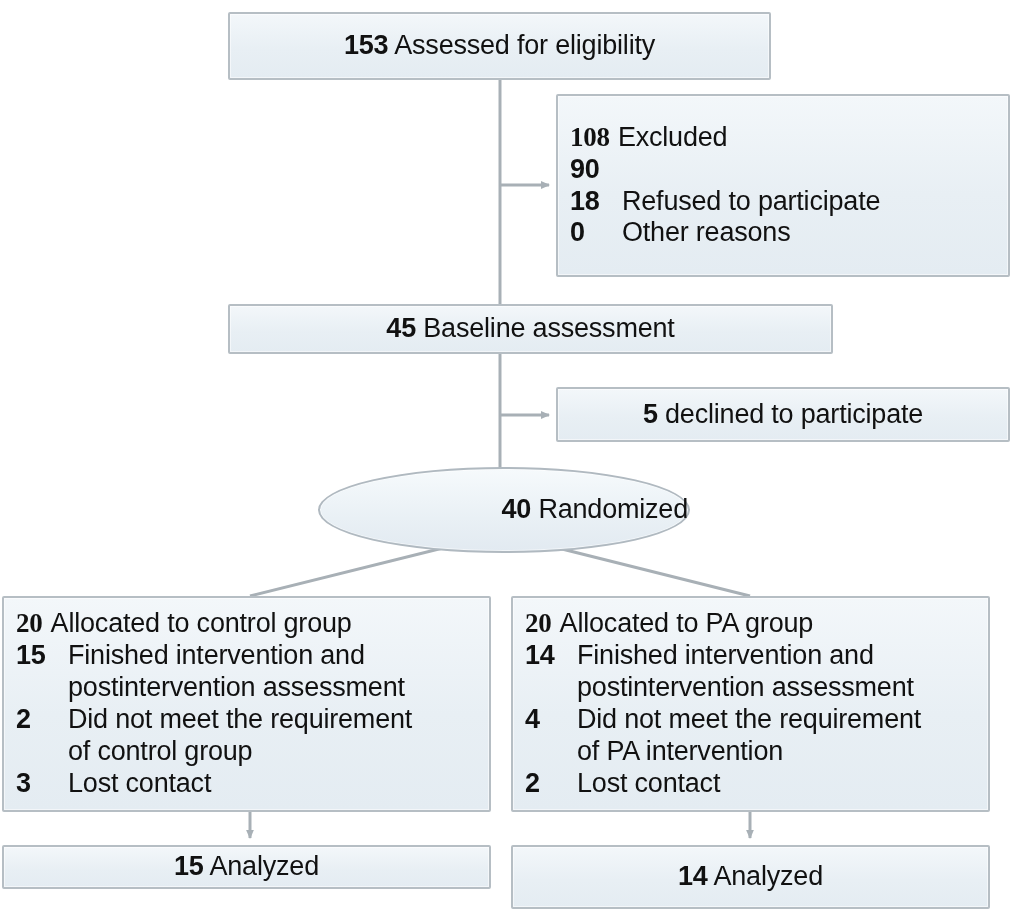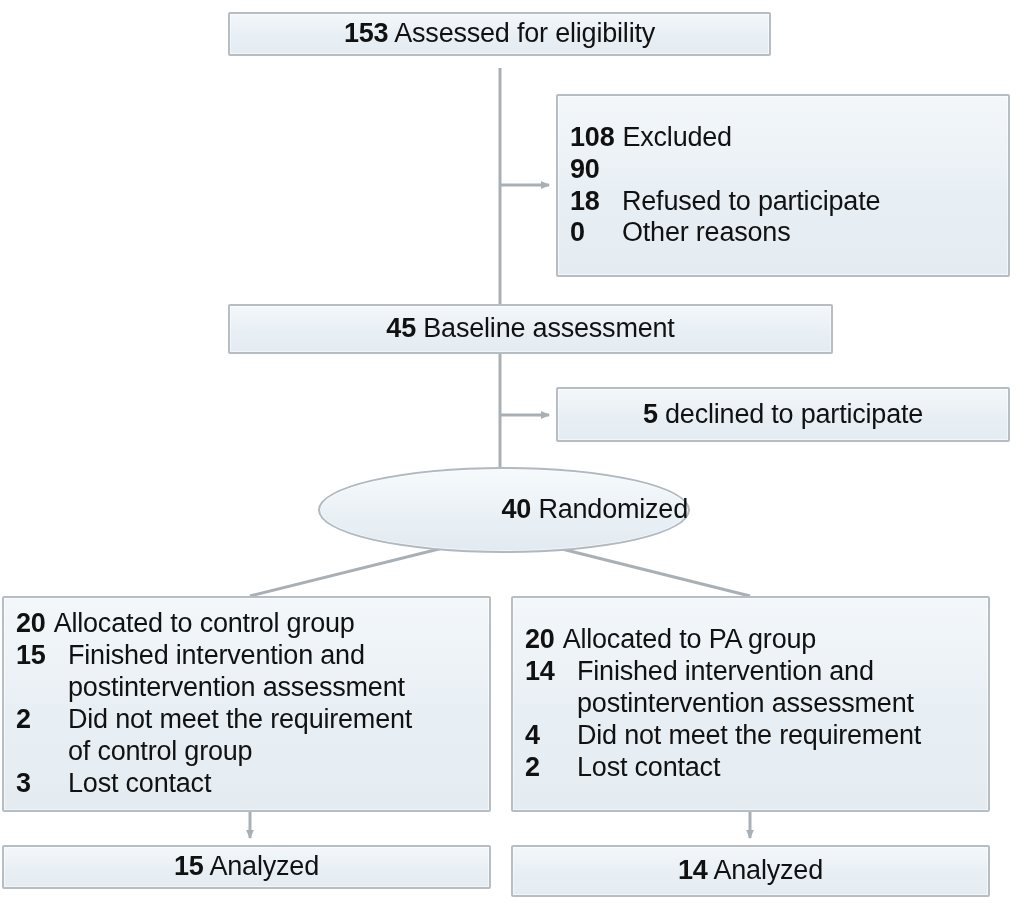--- a/index.html
+++ b/index.html
@@ -83,20 +83,21 @@
   .root-line {
     display: flex;
     font-size: 27px;
     line-height: 1.18;
     letter-spacing: -0.2px;
   }
   .root-line .num {
     flex: 0 0 auto;
     text-align: left;
     padding-right: 8px;
+    font-family: Liberation Serif, serif;
   }
   .indent-1 .num { min-width: 44px; }
   .centered .line { text-align: center; }
 </style>
 </head>
 <body>
 
 <div id="diagram">
 
   <svg class="connectors" viewBox="0 0 1020 909" width="1020" height="909">
@@ -114,21 +115,21 @@
 
     <line x1="500" y1="415" x2="549" y2="415" stroke="#a8b0b6" stroke-width="3" marker-end="url(#arrowhead)"></line>
 
     <line x1="455" y1="545" x2="250" y2="596" stroke="#a8b0b6" stroke-width="3"></line>
     <line x1="546" y1="545" x2="750" y2="596" stroke="#a8b0b6" stroke-width="3"></line>
 
     <line x1="250" y1="812" x2="250" y2="838" stroke="#a8b0b6" stroke-width="3" marker-end="url(#arrowhead)"></line>
     <line x1="750" y1="812" x2="750" y2="838" stroke="#a8b0b6" stroke-width="3" marker-end="url(#arrowhead)"></line>
   </svg>
 
-  <div class="node centered" style="left:228px; top:12px; width:543px; height:44px;">
+  <div class="node centered" style="left:228px; top:12px; width:543px; height:68px;">
     <div class="line">
       <span class="num">153</span>
       <span>Assessed for eligibility</span>
     </div>
   </div>
 
   <div class="node listbox" style="left:556px; top:94px; width:454px; height:183px;">
     <div class="root-line">
       <span class="num">108</span>
       <span class="txt">Excluded</span>
@@ -201,35 +202,36 @@
       <span class="num">14</span>
       <span class="txt">
         <span>Finished intervention and</span><br>
         <span>postintervention assessment</span>
       </span>
     </div>
     <div class="sub indent-1">
       <span class="num">4</span>
       <span class="txt">
         <span>Did not meet the requirement</span><br>
+        <span>of PA intervention</span>
       </span>
     </div>
     <div class="sub indent-1">
       <span class="num">2</span>
       <span class="txt">Lost contact</span>
     </div>
   </div>
 
   <div class="node centered" style="left:2px; top:845px; width:489px; height:44px;">
     <div class="line">
       <span class="num">15</span>
       <span>Analyzed</span>
     </div>
   </div>
 
-  <div class="node centered" style="left:511px; top:845px; width:479px; height:52px;">
+  <div class="node centered" style="left:511px; top:845px; width:479px; height:64px;">
     <div class="line">
       <span class="num">14</span>
       <span>Analyzed</span>
     </div>
   </div>
 
 </div>
 
 </body></html>

